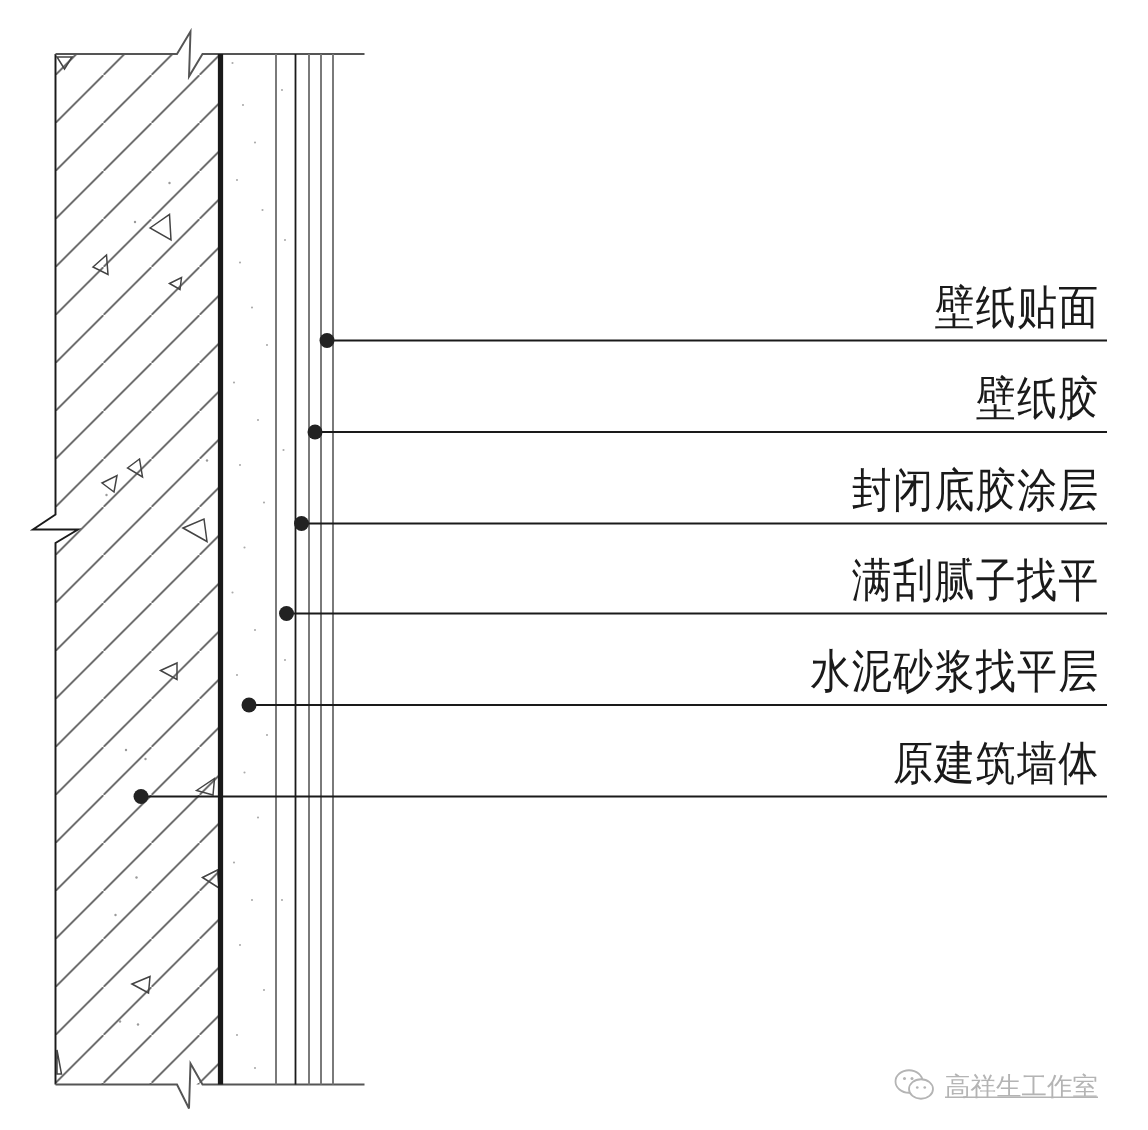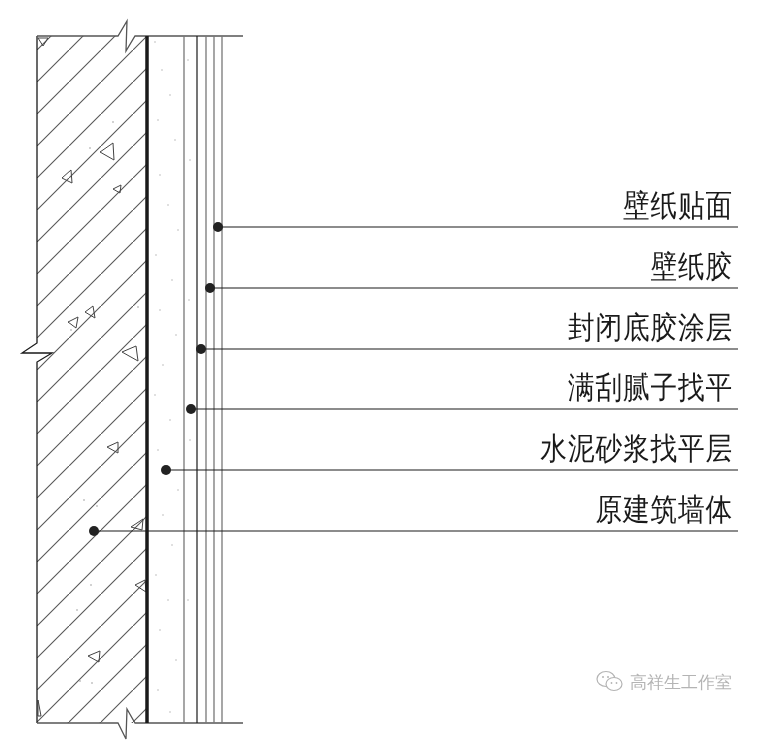--- a/index.html
+++ b/index.html
@@ -13,27 +13,28 @@
     color: #1a1a1a;
     line-height: 1;
     white-space: nowrap;
     letter-spacing: 1px;
     transform: scaleX(0.86);
     transform-origin: right bottom;
   }
   .watermark {
     position: absolute;
     left: 596px;
-    top: 670px;
+    top: 712px;
     display: flex;
     align-items: center;
     gap: 6px;
     color: #b4b4b4;
     font-size: 17px;
     font-family: "DejaVu Sans", sans-serif;
+    text-decoration: underline;
   }
   .watermark svg { display: block; }
 </style>
 </head>
 <body>
 
 <svg id="drawing" width="765" height="753" viewBox="0 0 765 753" xmlns="http://www.w3.org/2000/svg">
   <defs>
     <clipPath id="wallClip">
       <rect x="37" y="36" width="110" height="687"></rect>

